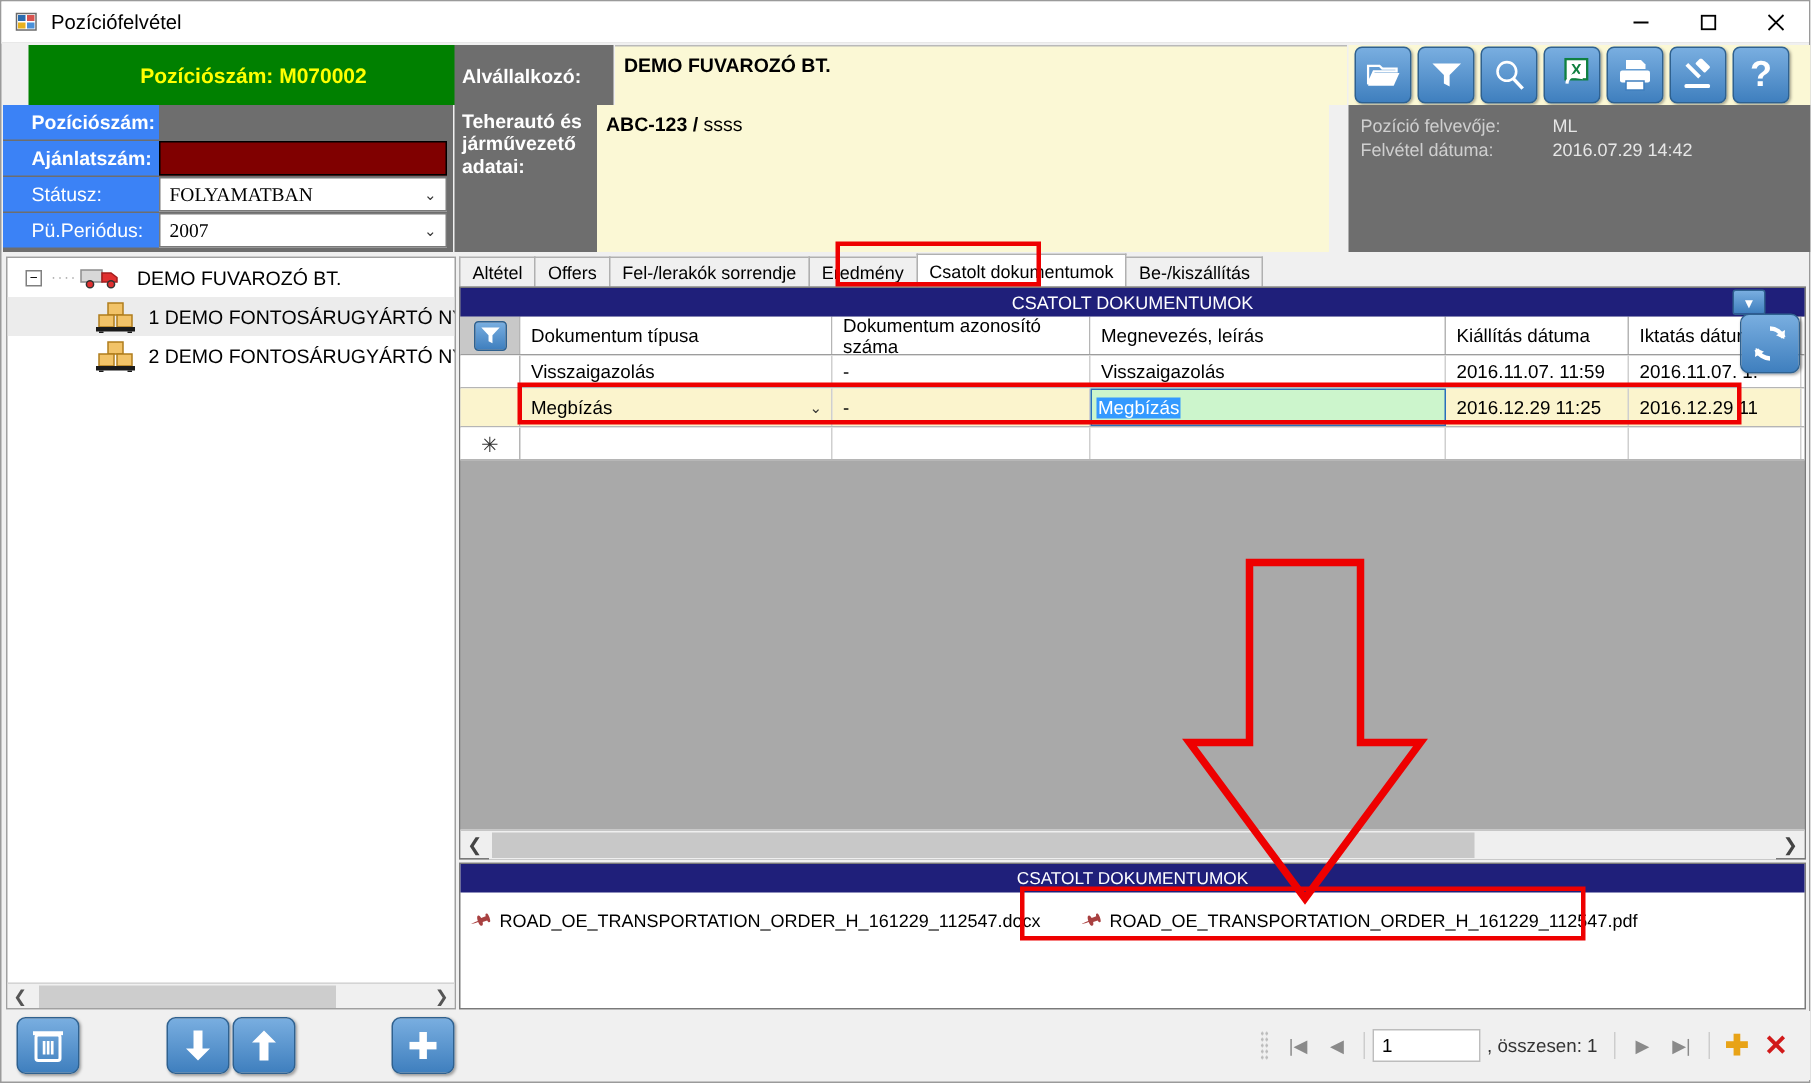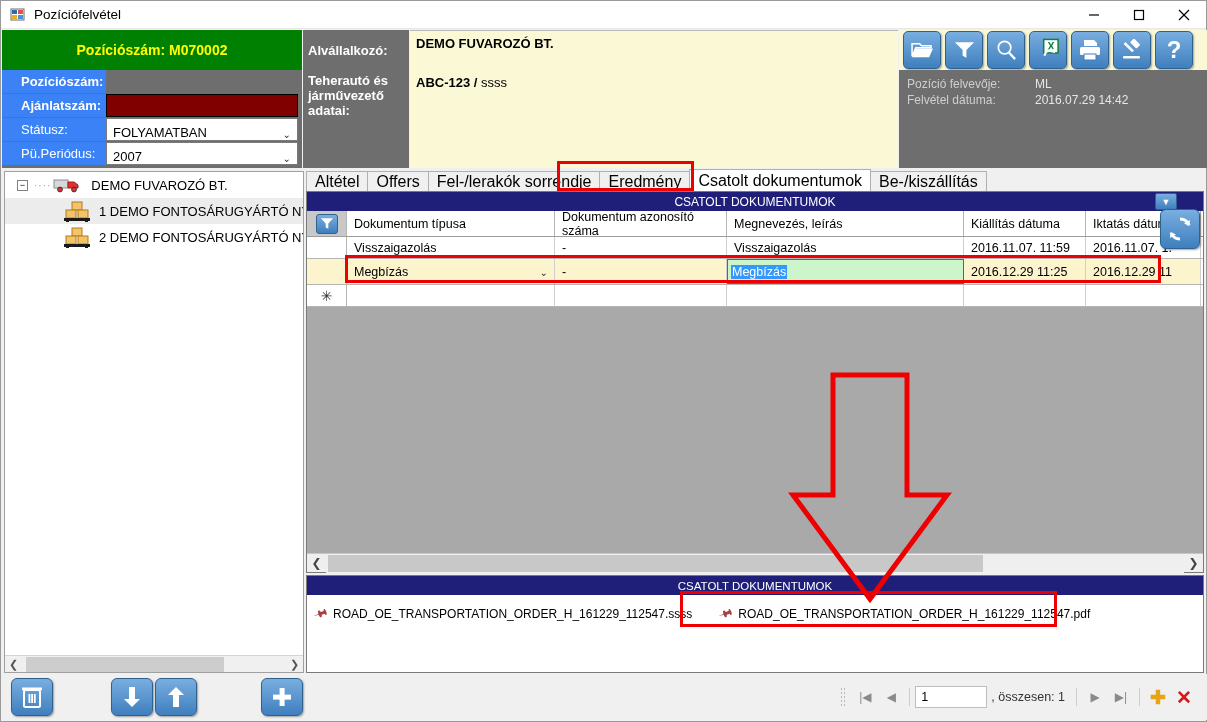--- a/index.html
+++ b/index.html
@@ -32,42 +32,42 @@
   #win-controls { margin-left:auto; display:flex; height:28px; }
   .winbtn {
     width:45px; height:28px; display:flex; align-items:center; justify-content:center;
     font-size:13px; color:#000; cursor:default;
   }
 
   
   #header { position:absolute; left:1px; top:29px; width:1205px; height:138px; }
 
   #green-banner {
-    position:absolute; left:0; top:0; width:300px; height:40px;
+    position:absolute; left:17px; top:0; width:300px; height:40px;
     background:#008000; color:#ffff00;
     font-weight:bold; font-size:14px;
     display:flex; align-items:center; justify-content:center;
   }
   #left-fields { position:absolute; left:0; top:40px; width:300px; height:98px; background:#6e6e6e; }
   .fld-row { display:flex; height:24px; align-items:stretch; border-bottom:1px solid #6e6e6e; }
   .fld-lbl {
     width:104px; color:#fff; font-size:13px; display:flex; align-items:center;
     padding-left:19px; background:#3b82f6;
   }
   .fld-lbl.b { font-weight:bold; }
   .fld-val { flex:1; margin-right:4px; position:relative; }
   .inp-navy {
     width:100%; height:100%; background:#1b1b6f; color:#ffffff;
     font-weight:bold; font-size:13px; display:flex; align-items:center; padding-left:6px;
     border:1px solid #000;
   }
   .inp-dark { width:100%; height:100%; background:#800000; border:1px solid #000; }
   .inp-white {
     width:100%; height:100%; background:#fff; color:#000; font-size:13px;
-    display:flex; align-items:flex-end; padding-left:6px; border:1px solid #7a7a7a;
+    display:flex; align-items:center; padding-left:6px; border:1px solid #7a7a7a;font-family:Liberation Serif, serif;
   }
   .caret { margin-left:auto; margin-right:6px; font-size:10px; color:#333; }
   #wrench-btn {
     position:absolute; right:-2px; top:0; width:24px; height:24px;
     background:linear-gradient(#6ca4dd,#3d7ebd);
     border:1px solid #2d5f95; border-radius:3px;
     display:flex; align-items:center; justify-content:center;
   }
 
   
@@ -81,21 +81,21 @@
     background:#fbf8d5; color:#000; font-weight:bold; font-size:13px;
     display:flex; align-items:flex-start; padding:5px 0 0 6px;
     border-top:1px solid #b9b9b9;
   }
   #truck-label {
     position:absolute; left:301px; top:40px; width:106px; height:98px;
     background:#6e6e6e; color:#fff; font-weight:bold; font-size:13px;
     padding:3px 4px 0 5px; line-height:15px;
   }
   #truck-value {
-    position:absolute; left:408px; top:40px; width:488px; height:98px;
+    position:absolute; left:396px; top:40px; width:488px; height:98px;
     background:#fbf8d5; padding:5px 12px 0 6px; font-size:13px;
   }
   #truck-value .plate { font-weight:bold; }
   #truck-value .drv { font-weight:normal; }
 
   
   #toolbar {
     position:absolute; left:897px; top:0; width:308px; height:40px;
     background:#fbf8d5;
     display:flex; align-items:center; gap:4px; padding-left:4px;
@@ -136,21 +136,21 @@
     position:absolute; left:0; bottom:0; width:298px; height:17px;
     background:#f0f0f0; border-top:1px solid #d4d4d4; display:flex; align-items:center;
   }
   .sb-arrow { width:17px; height:17px; display:flex; align-items:center; justify-content:center; color:#555; font-size:11px; }
   .sb-track { flex:1; height:17px; background:#f0f0f0; position:relative; }
   .sb-thumb { position:absolute; top:1px; height:15px; background:#cdcdcd; }
 
   
   #tabstrip {
     position:absolute; left:305px; top:168px; width:898px; height:22px;
-    display:flex; align-items:flex-end; font-size:16px;
+    display:flex; align-items:flex-end; font-size:12px;
   }
   .tab {
     height:20px; padding:0 8px; display:flex; align-items:center;
     background:#f0f0f0; border:1px solid #b0b0b0; border-bottom:none;
     margin-right:-1px; color:#000;
   }
   .tab.active { background:#ffffff; height:22px; font-weight:normal; }
 
   
   #grid-panel {
@@ -523,21 +523,21 @@
         <div class="sb2-arrow">❯</div>
       </div>
     </div>
   </div>
 
   <div id="att-panel">
     <div id="att-caption">CSATOLT DOKUMENTUMOK</div>
     <div id="att-list">
       <div class="att-item a1">
         <span class="clip">🖈</span>
-        <span>ROAD_OE_TRANSPORTATION_ORDER_H_161229_112547.ssss</span>
+        <span>ROAD_OE_TRANSPORTATION_ORDER_H_161229_112547.docx</span>
       </div>
       <div class="att-item a2">
         <span class="clip">🖈</span>
         <span>ROAD_OE_TRANSPORTATION_ORDER_H_161229_112547.pdf</span>
       </div>
     </div>
   </div>
 
   <div id="bottombar">
     <div class="bbtn" style="left:9px">

